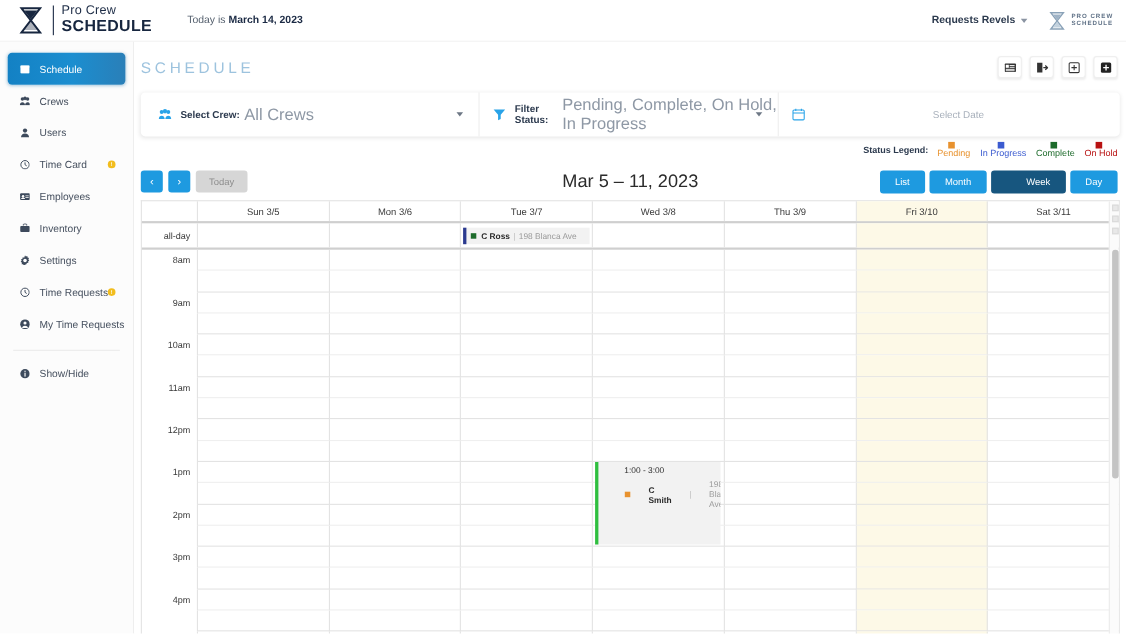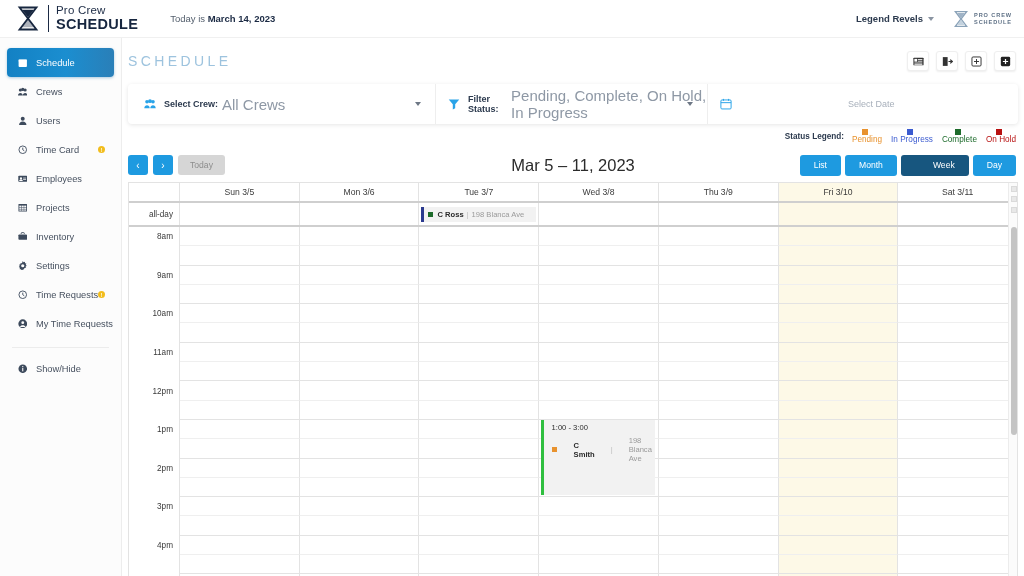--- a/index.html
+++ b/index.html
@@ -162,21 +162,21 @@
   }
   .ev-allday { height: 15px; width: 100%; padding-right: 3px; border-left: 3px solid #2b3a8f; }
   .ev-sq { width: 5px; height: 5px; margin: 0 4px; flex: none; }
   .ev-name { color: #2b2b2b; font-weight: bold; }
   .ev-sep { color: #bdbdbd; margin: 0 3px; }
   .ev-addr { color: #9a9a9a; }
 
   .ev-block {
     position: absolute; left: 1px; right: 3px;
     background: #f2f2f2; overflow: hidden;
-    display: flex; flex-direction: column; padding: 3px 0 0 0;
+    display: flex; flex-direction: column; padding: 3px 0 0 16px;
   }
   .ev-block .ev-time { font-size: 7.6px; color: #2b2b2b; margin: 0 0 4px 8px; }
   .ev-block .ev-line { display: flex; align-items: center; font-size: 7.6px; padding-left: 4px; gap: 13px; }
 
   
   .sb-track {
     position: absolute; top: 0; right: 0; width: 9px; height: 100%;
     background: #fbfbfb; border-left: 1px solid #ececec;
   }
   .sb-thumb {
@@ -201,21 +201,21 @@
     <div class="brand-txt">
       <div class="brand-top">Pro Crew</div>
       <div class="brand-bot">SCHEDULE</div>
     </div>
   </div>
   <div class="today-txt">
     <span>Today is </span><b>March 14, 2023</b>
   </div>
 
   <div class="top-right">
-    <span class="username">Legend Revels</span>
+    <span class="username">Requests Revels</span>
     <span class="caret-sm"></span>
     <div class="corner-logo">
       <svg viewBox="0 0 32 32">
         <path d="M6 3 H26 L16 16 L26 29 H6 L16 16 Z" fill="none" stroke="#8aa2b8" stroke-width="2.4"></path>
         <path d="M9 5.5 H23 L16 14.5 Z" fill="#9fb3c6"></path>
         <path d="M16 17.5 L23 26.5 H9 Z" fill="#c3d2de"></path>
       </svg>
       <div class="corner-logo-txt">
         <div>PRO CREW</div>
         <div>SCHEDULE</div>
@@ -276,39 +276,20 @@
           <rect x="0.5" y="3" width="15" height="10" rx="1.4"></rect>
           <circle cx="5" cy="7.4" r="1.9" fill="#fcfcfc"></circle>
           <rect x="8.6" y="6.2" width="5" height="1.2" fill="#fcfcfc"></rect>
           <rect x="8.6" y="8.6" width="5" height="1.2" fill="#fcfcfc"></rect>
           <path d="M2 11.6c0-1.5 1.3-2.3 3-2.3s3 .8 3 2.3z" fill="#fcfcfc"></path>
         </svg>
     </span>
     <span>Employees</span>
   </div>
 
-  <div class="nav-item">
-    <span class="nav-ico">
-      <svg viewBox="0 0 16 16" fill="#3d4a5c">
-          <rect x="0.8" y="1.5" width="14.4" height="13" rx="1"></rect>
-          <g fill="#fcfcfc">
-            <rect x="2.2" y="4.4" width="3.4" height="2.3"></rect>
-            <rect x="6.3" y="4.4" width="3.4" height="2.3"></rect>
-            <rect x="10.4" y="4.4" width="3.4" height="2.3"></rect>
-            <rect x="2.2" y="7.6" width="3.4" height="2.3"></rect>
-            <rect x="6.3" y="7.6" width="3.4" height="2.3"></rect>
-            <rect x="10.4" y="7.6" width="3.4" height="2.3"></rect>
-            <rect x="2.2" y="10.8" width="3.4" height="2.1"></rect>
-            <rect x="6.3" y="10.8" width="3.4" height="2.1"></rect>
-            <rect x="10.4" y="10.8" width="3.4" height="2.1"></rect>
-          </g>
-        </svg>
-    </span>
-    <span>Projects</span>
-  </div>
 
   <div class="nav-item">
     <span class="nav-ico">
       <svg viewBox="0 0 16 16" fill="#3d4a5c">
           <path d="M5.4 3.4V2.2a1.2 1.2 0 011.2-1.2h2.8a1.2 1.2 0 011.2 1.2v1.2" fill="none" stroke="#3d4a5c" stroke-width="1.5"></path>
           <rect x="0.7" y="4.2" width="14.6" height="9" rx="1.4"></rect>
         </svg>
     </span>
     <span>Inventory</span>
   </div>

